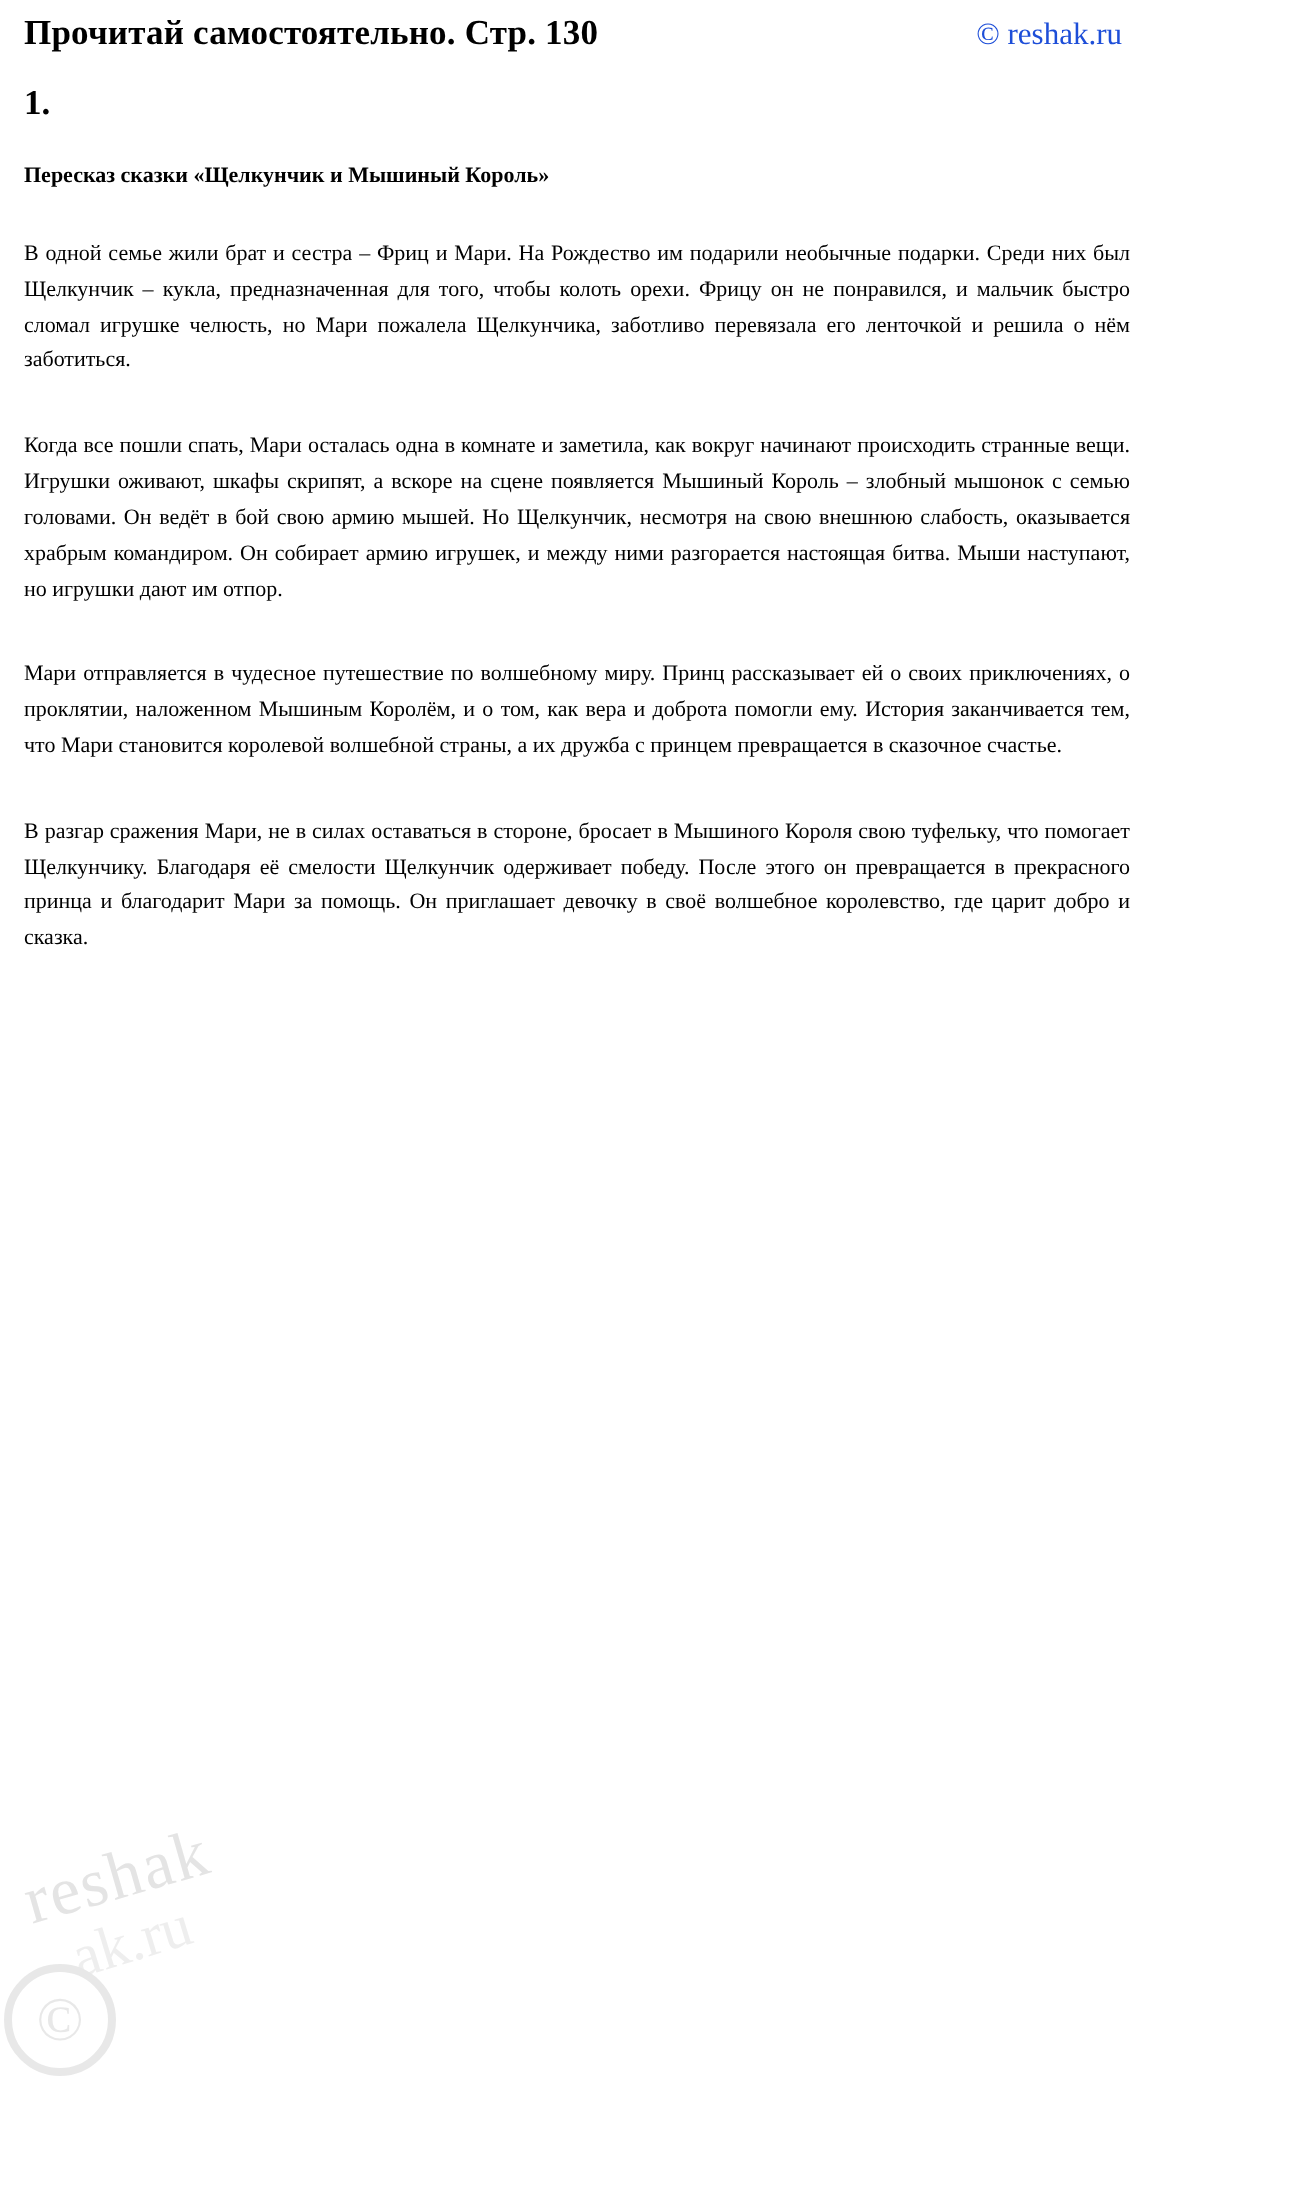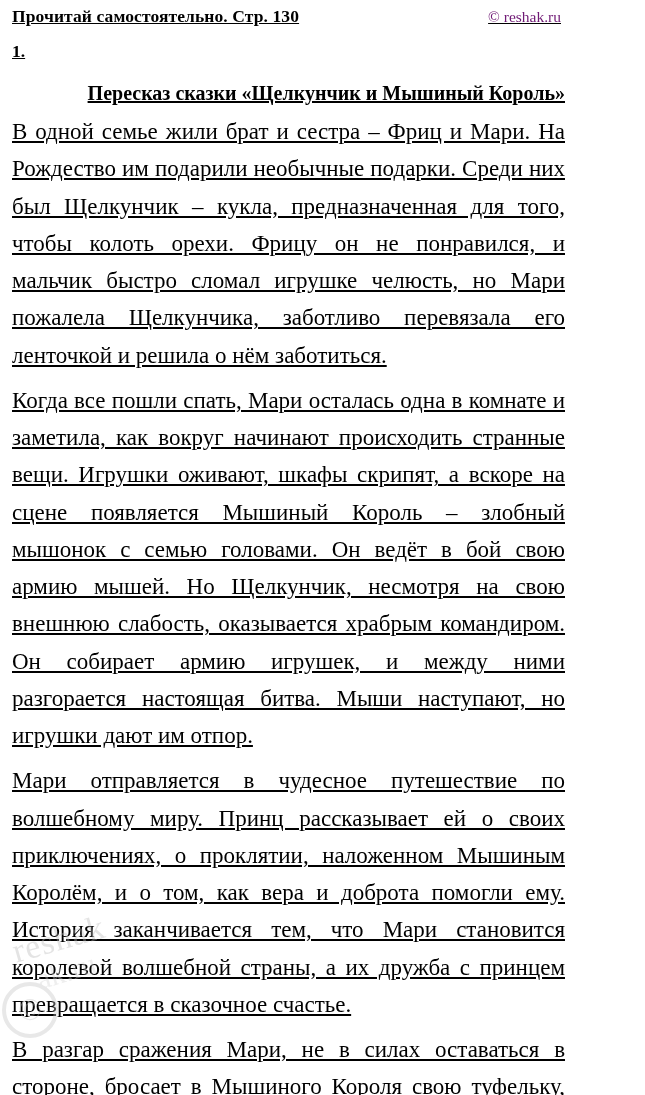--- a/index.html
+++ b/index.html
@@ -14,56 +14,54 @@
     overflow: hidden;
     font-family: "Liberation Serif", "DejaVu Serif", serif;
     color: #000000;
   }
   .page {
     position: relative;
     width: 577px;
     height: 1095px;
     box-sizing: border-box;
     padding: 6px 12px 4px 12px;
-    text-decoration: underline;
   }
   .header-row {
     display: flex;
     justify-content: space-between;
     align-items: baseline;
     width: 100%;
   }
   .header-title {
     font-weight: bold;
     font-size: 17.5px;
     line-height: 1.2;
     letter-spacing: 0.1px;
   }
   .watermark-top {
     font-size: 15.5px;
-    color: #701a75;
+    color: #1d4ed8;
     white-space: nowrap;
     padding-right: 4px;
   }
   .task-number {
     font-weight: bold;
     font-size: 17.5px;
     margin-top: 14px;
   }
   .subtitle {
     font-weight: bold;
-    font-size: 20px;
+    font-size: 11px;
     margin-top: 20px;
-    text-align: right;
   }
   .para {
-    font-size: 23px;
+    font-size: 11px;
     line-height: 1.62;
     text-align: justify;
-    margin-top: 8px;
+    margin-top: 25px;
     hyphens: none;
   }
   .para:first-of-type {
     margin-top: 18px;
   }
   
   .watermark-big {
     position: absolute;
     left: 2px;
     top: 918px;

